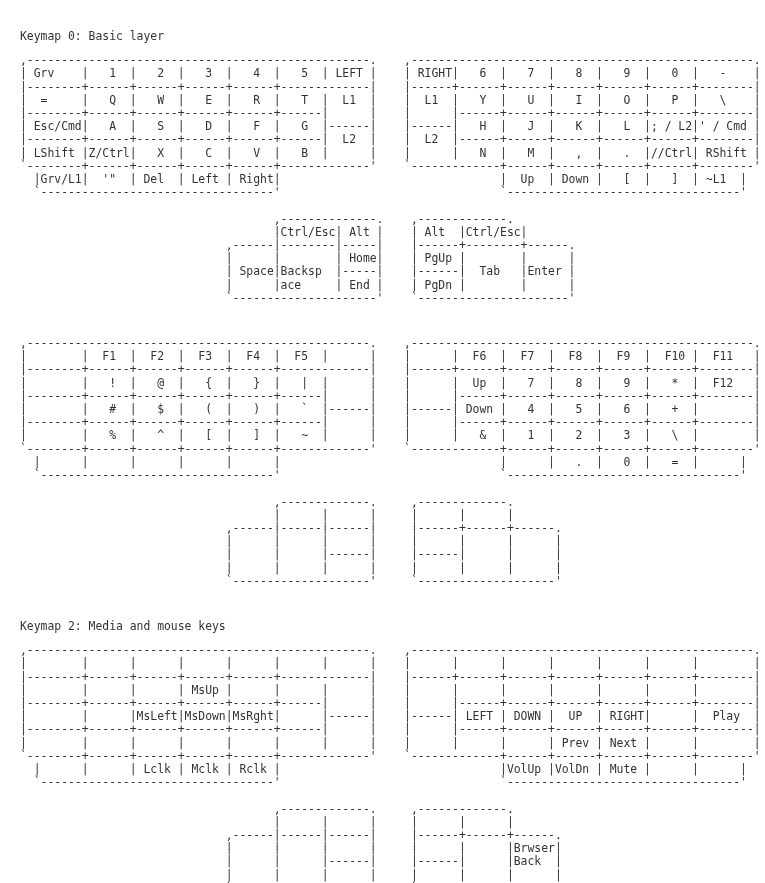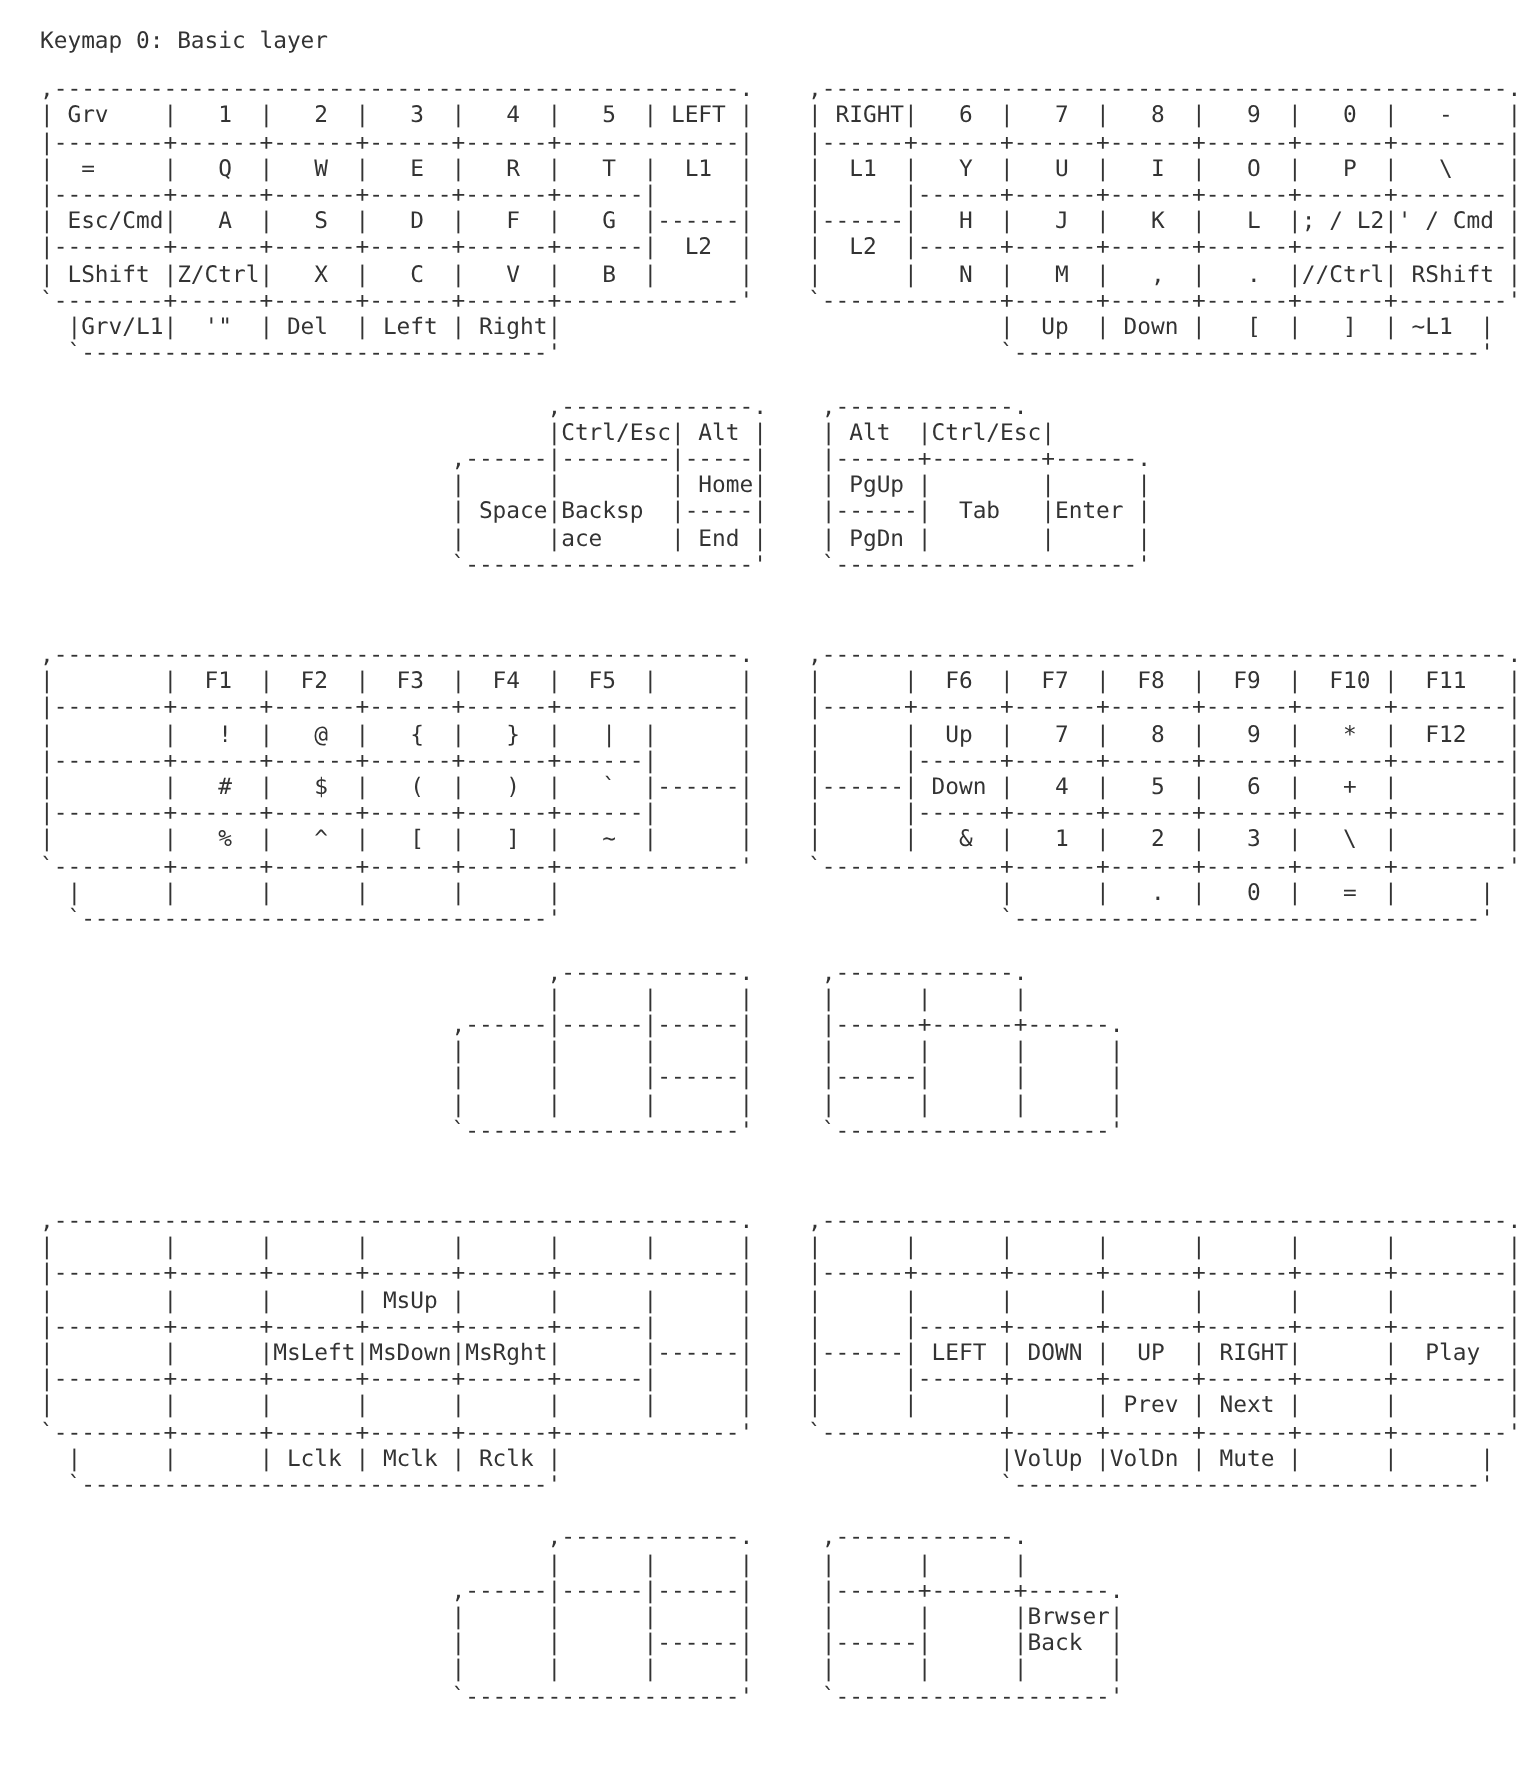--- a/index.html
+++ b/index.html
@@ -14,21 +14,21 @@
     box-sizing: border-box;
     padding: 14px 0 0 20px;
   }
   .keymap-section { display: block; }
   .keymap-title {
     font-family: "DejaVu Sans Mono", "Liberation Mono", monospace;
     font-size: 11.4px;
     line-height: 13.2px;
     color: #333333;
     white-space: pre;
-    margin: 0 0 11px 0;
+    margin: 16px 0 11px 0;
   }
   .keymap-ascii {
     font-family: "DejaVu Sans Mono", "Liberation Mono", monospace;
     font-size: 11.4px;
     line-height: 13.2px;
     color: #333333;
     white-space: pre;
     margin: 0 0 32px 0;
   }
 </style>
@@ -76,20 +76,21 @@
                                      ,-------------.     ,-------------.
                                      |      |      |     |      |      |
                               ,------|------|------|     |------+------+------.
                               |      |      |      |     |      |      |      |
                               |      |      |------|     |------|      |      |
                               |      |      |      |     |      |      |      |
                               `--------------------'     `--------------------'</pre>
   </section>
 
   <section class="keymap-section">
+    <div class="keymap-title">Keymap 2: Media and mouse keys</div>
     <pre class="keymap-ascii">,--------------------------------------------------.    ,--------------------------------------------------.
 |        |      |      |      |      |      |      |    |      |      |      |      |      |      |        |
 |--------+------+------+------+------+-------------|    |------+------+------+------+------+------+--------|
 |        |      |      | MsUp |      |      |      |    |      |      |      |      |      |      |        |
 |--------+------+------+------+------+------|      |    |      |------+------+------+------+------+--------|
 |        |      |MsLeft|MsDown|MsRght|      |------|    |------| LEFT | DOWN |  UP  | RIGHT|      |  Play  |
 |--------+------+------+------+------+------|      |    |      |------+------+------+------+------+--------|
 |        |      |      |      |      |      |      |    |      |      |      | Prev | Next |      |        |
 `--------+------+------+------+------+-------------'    `-------------+------+------+------+------+--------'
   |      |      | Lclk | Mclk | Rclk |                                |VolUp |VolDn | Mute |      |      |

